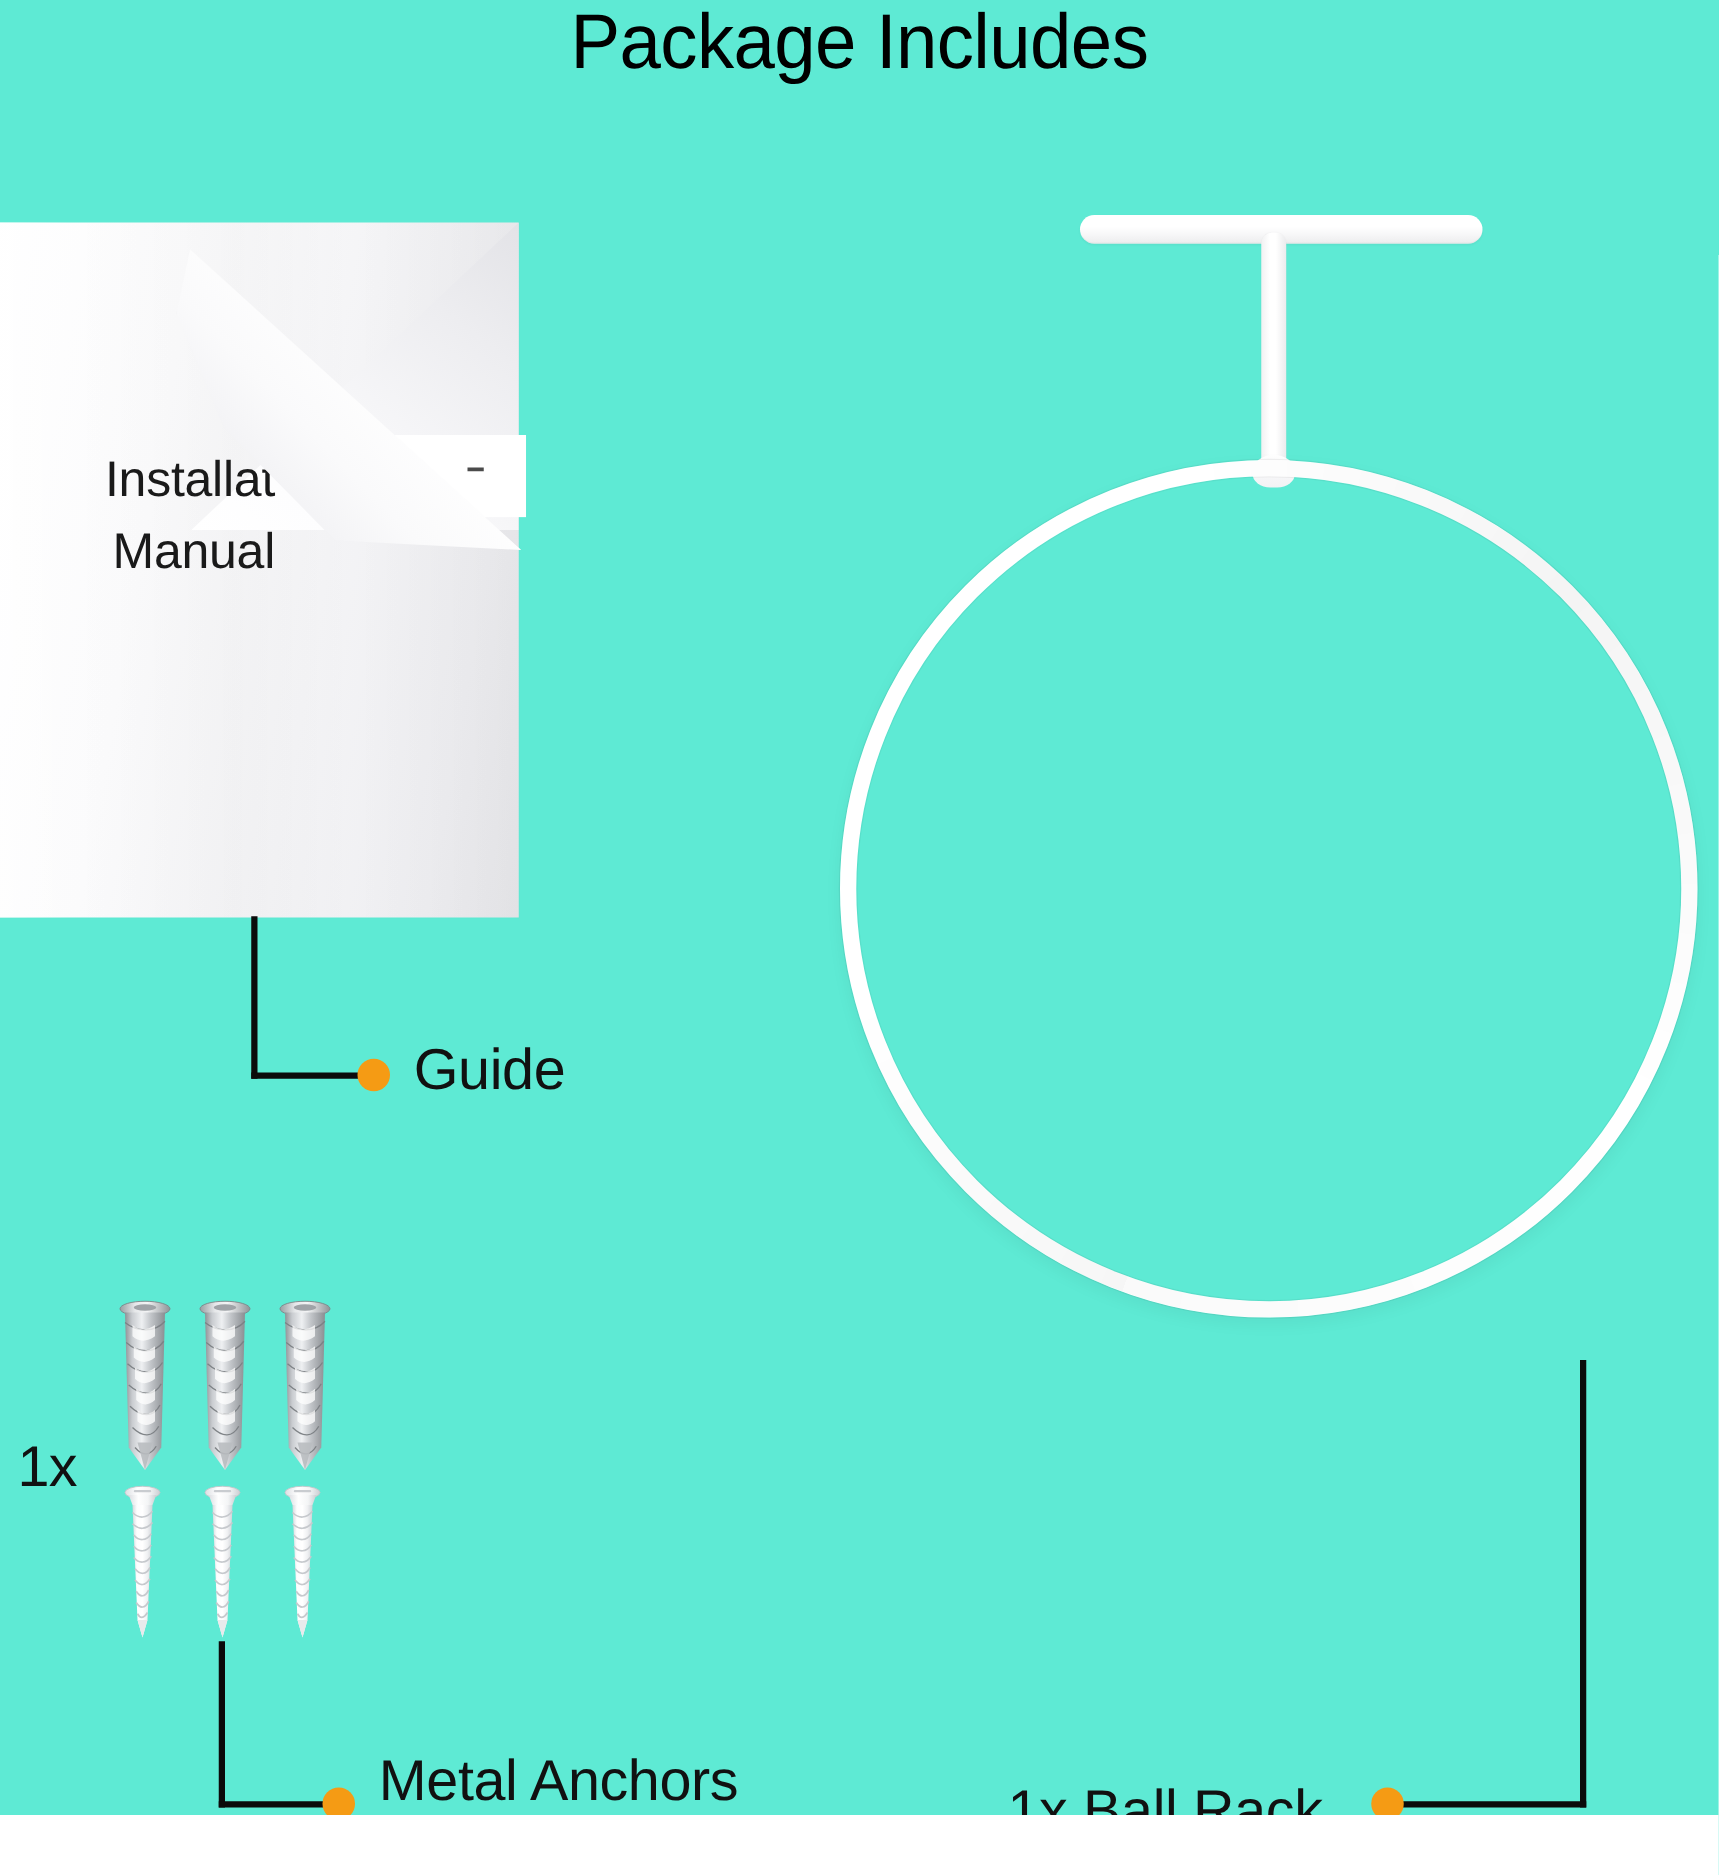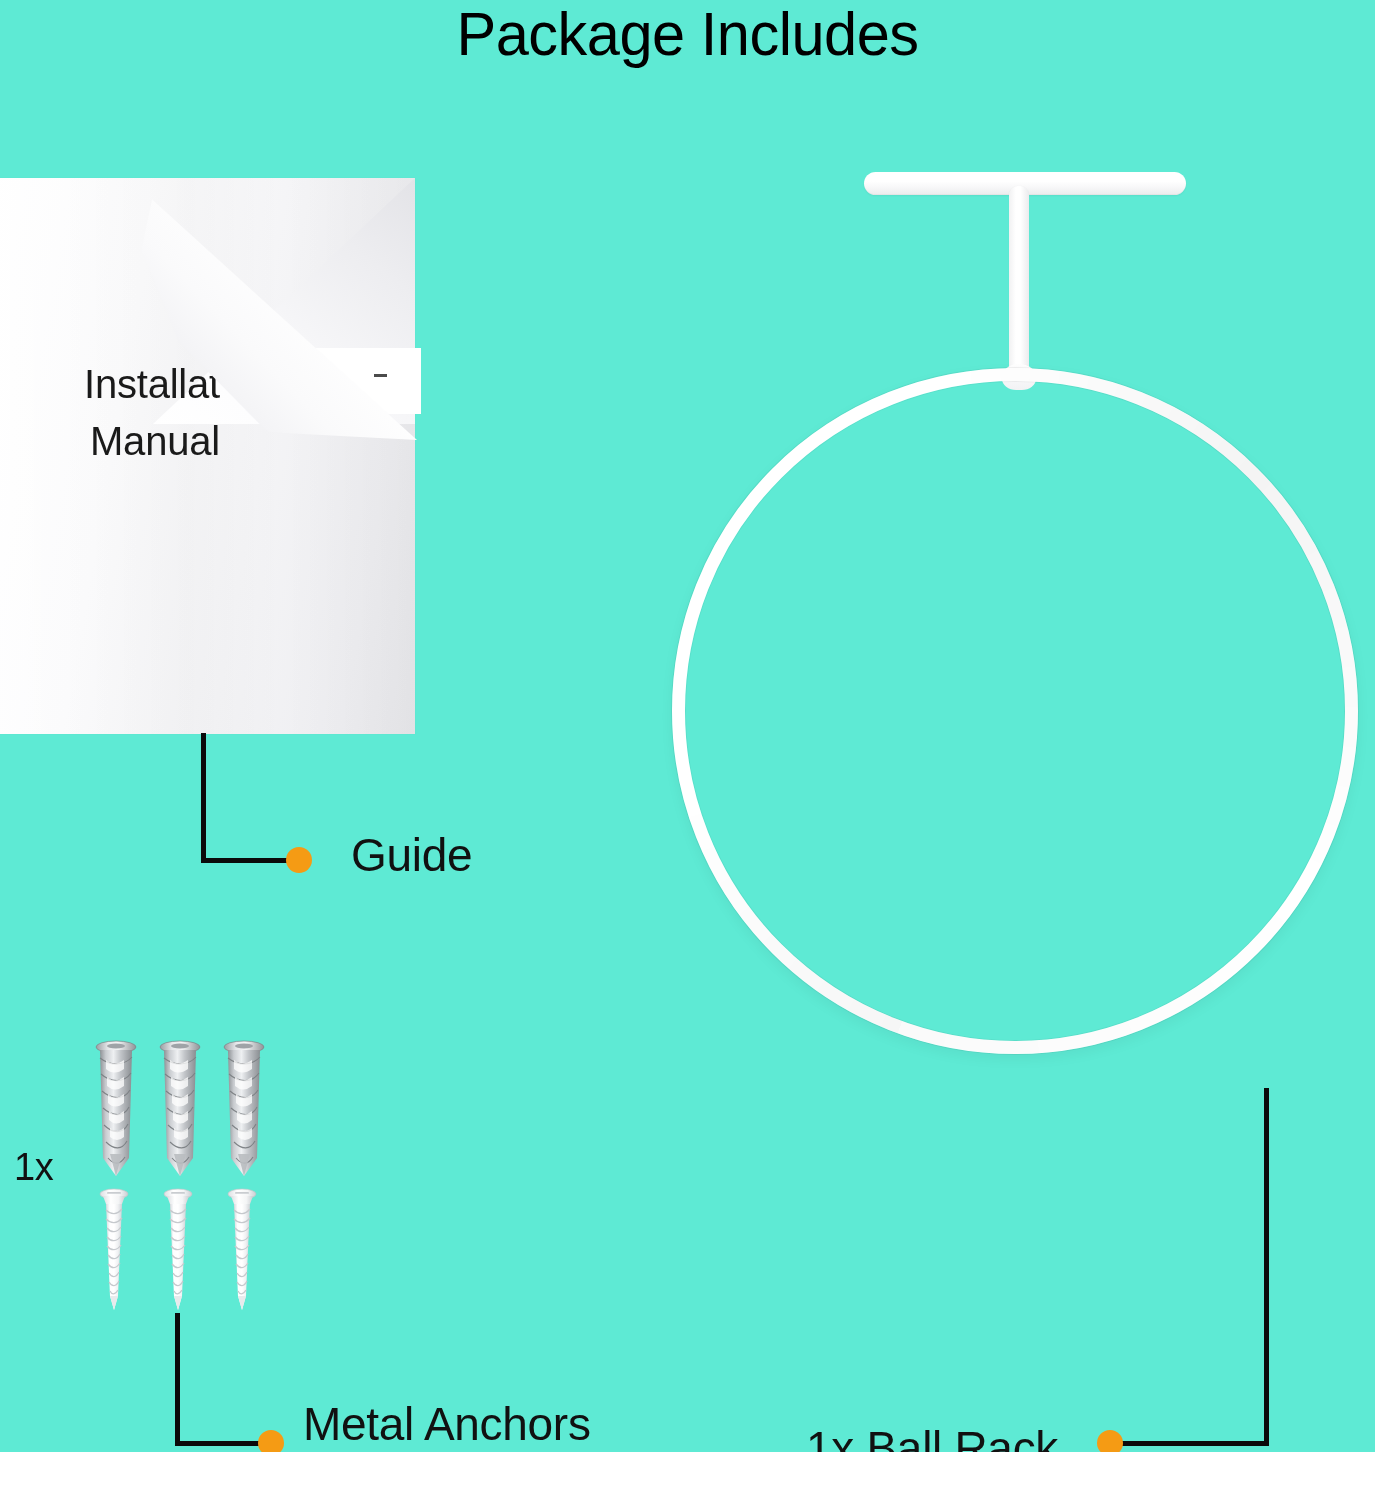--- a/index.html
+++ b/index.html
@@ -247,21 +247,21 @@
     position: absolute;
     left: 78px;
     top: 1036px;
     width: 230px;
     height: 280px;
   }
   .qty-1x {
     position: absolute;
     left: 14px;
     top: 1146px;
-    font-size: 38px;
+    font-size: 46px;
     color: #111111;
     font-family: "Liberation Sans", sans-serif;
     letter-spacing: -0.5px;
   }
 
   
   .callout-label {
     position: absolute;
     font-size: 46px;
     line-height: 1.24;
@@ -482,21 +482,21 @@
           <path d="M10 108 L14 122 L18 108 Z" fill="#e8eaec"></path>
         </g>
       </g>
     </svg>
   </div>
 
   <div>
     <div class="lead v" style="left:201px; top:733px; height:130px;"></div>
     <div class="lead h" style="left:201px; top:858px; width:98px;"></div>
     <div class="dot" style="left:286px; top:847px;"></div>
-    <div class="callout-label" style="left:331px; top:827px;margin-left:20px;">Guide</div>
+    <div class="callout-label" style="left:331px; top:827px;">Guide</div>
   </div>
 
   <div>
     <div class="lead v" style="left:175px; top:1313px; height:133px;"></div>
     <div class="lead h" style="left:175px; top:1441px; width:96px;"></div>
     <div class="dot" style="left:258px; top:1430px;"></div>
     <div class="callout-label" style="left:303px; top:1396px;">Metal Anchors
 Steel Screws</div>
   </div>
 

